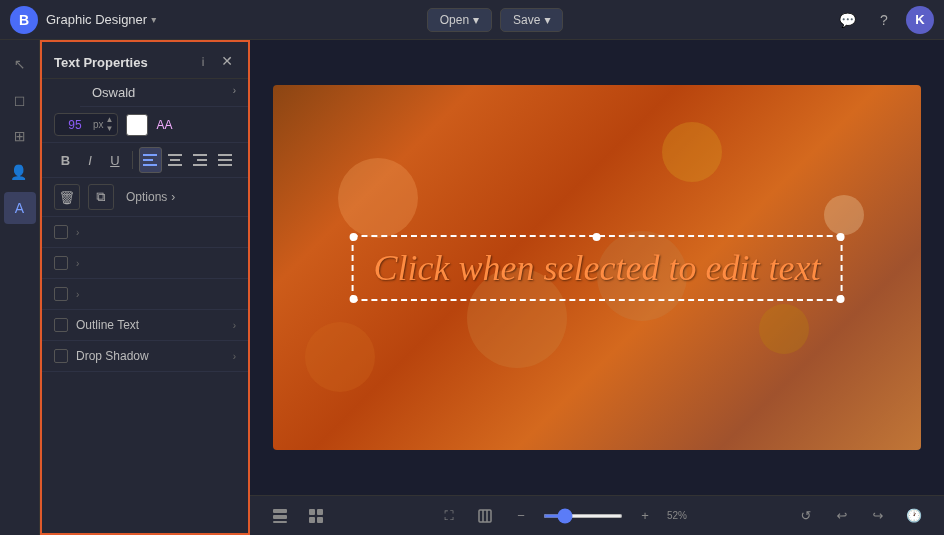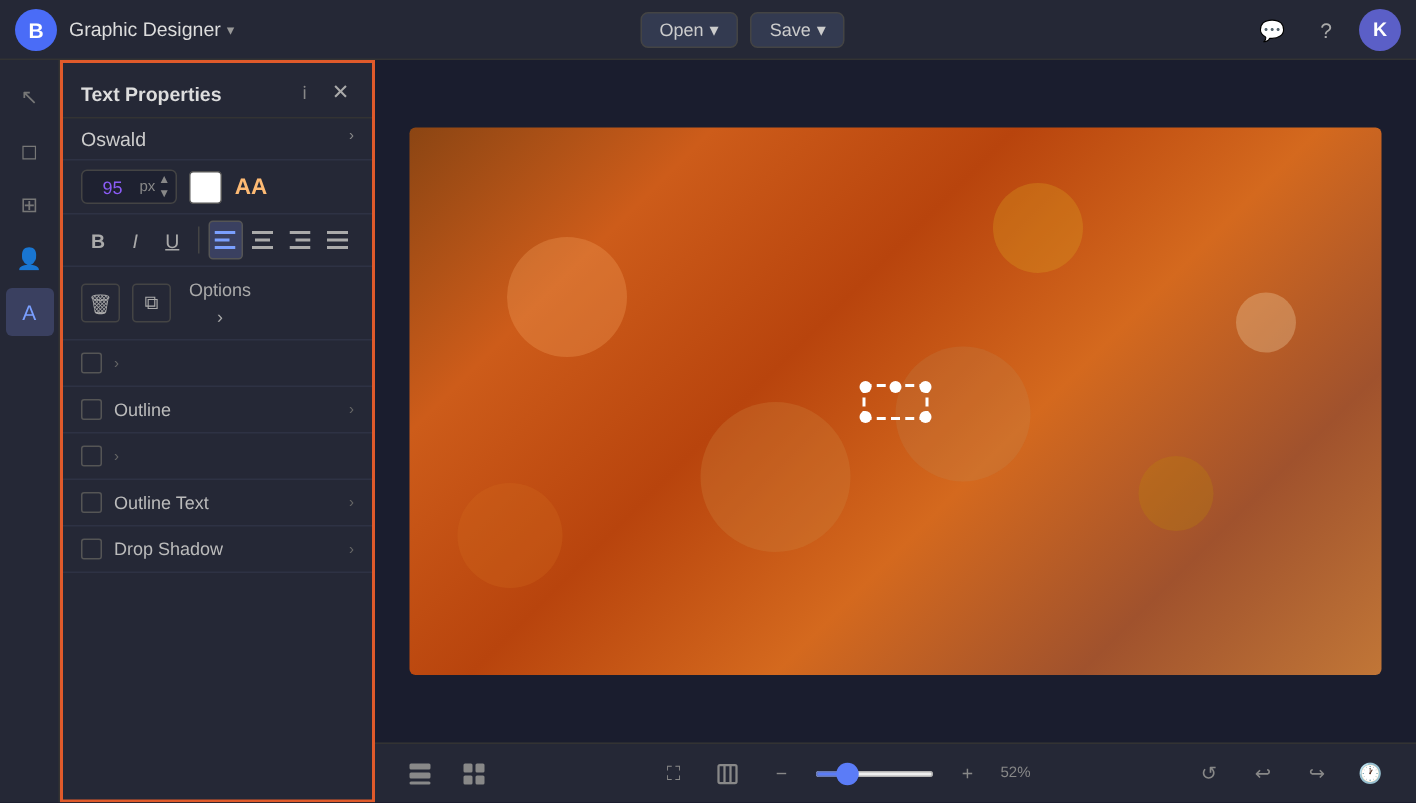--- a/index.html
+++ b/index.html
@@ -184,20 +184,21 @@
     }
 
     
     .font-row {
       display: flex;
       align-items: flex-start;
       justify-content: space-between;
       padding: 6px 12px;
       border-bottom: 1px solid #2e3244;
       cursor: pointer;
+      margin-left: 38px;
     }
     .font-name {
       font-size: 13px;
       color: #ccc;
     }
     .font-chevron {
       font-size: 10px;
       color: #888;
     }
 
@@ -249,24 +250,24 @@
       width: 22px;
       height: 22px;
       background: white;
       border: 1px solid #555;
       border-radius: 3px;
       cursor: pointer;
     }
     .aa-btn {
       background: transparent;
       border: none;
-      color: #fdba74;
-      font-size: 15px;
-      cursor: pointer;
-      font-weight: bold;
+      color: #f0abfc;
+      font-size: 12px;
+      cursor: pointer;
+      font-weight: normal;
     }
 
     
     .format-row {
       display: flex;
       align-items: center;
       padding: 4px 12px;
       gap: 2px;
       border-bottom: 1px solid #2e3244;
     }
@@ -316,21 +317,20 @@
       display: flex;
       align-items: center;
       gap: 4px;
       background: transparent;
       border: none;
       color: #aaa;
       font-size: 12px;
       cursor: pointer;
       padding: 2px 4px;
       border-radius: 3px;
-      flex-direction: column;
     }
 
     
     .toggle-section {
       overflow-y: auto;
       flex: 1;
     }
     .toggle-item {
       display: flex;
       align-items: center;
@@ -583,21 +583,20 @@
       </button>
     </div>
 
     <div class="toggle-section">
       <div class="toggle-item">
         <div class="checkbox"></div>
         <span class="toggle-chevron">›</span>
       </div>
       <div class="toggle-item">
         <div class="checkbox"></div>
-        <span class="toggle-label">Outline</span>
         <span class="toggle-chevron">›</span>
       </div>
       <div class="toggle-item">
         <div class="checkbox"></div>
         <span class="toggle-chevron">›</span>
       </div>
       <div class="toggle-item">
         <div class="checkbox"></div>
         <span class="toggle-label">Outline Text</span>
         <span class="toggle-chevron">›</span>
@@ -623,20 +622,21 @@
         <div class="bokeh" style="width:90px;height:90px;background:#bc8f5f;left:50%;top:40%;opacity:0.2;"></div>
 
         <div class="text-selection">
           
           <div class="selection-handle" style="top:-4px;left:-4px;"></div>
           <div class="selection-handle" style="top:-4px;right:-4px;"></div>
           <div class="selection-handle" style="bottom:-4px;left:-4px;"></div>
           <div class="selection-handle" style="bottom:-4px;right:-4px;"></div>
           
           <div class="selection-handle" style="top:-4px;left:50%;transform:translateX(-50%);"></div>
+          <span class="canvas-text">Click when selected to edit text</span>
         </div>
       </div>
     </div>
 
     <div class="bottom-toolbar">
       <div class="bottom-left">
         <button class="bottom-icon-btn">
           <svg width="16" height="16" viewBox="0 0 16 16" fill="currentColor">
               <rect x="1" y="1" width="14" height="4" rx="1"></rect>
               <rect x="1" y="7" width="14" height="4" rx="1"></rect>

